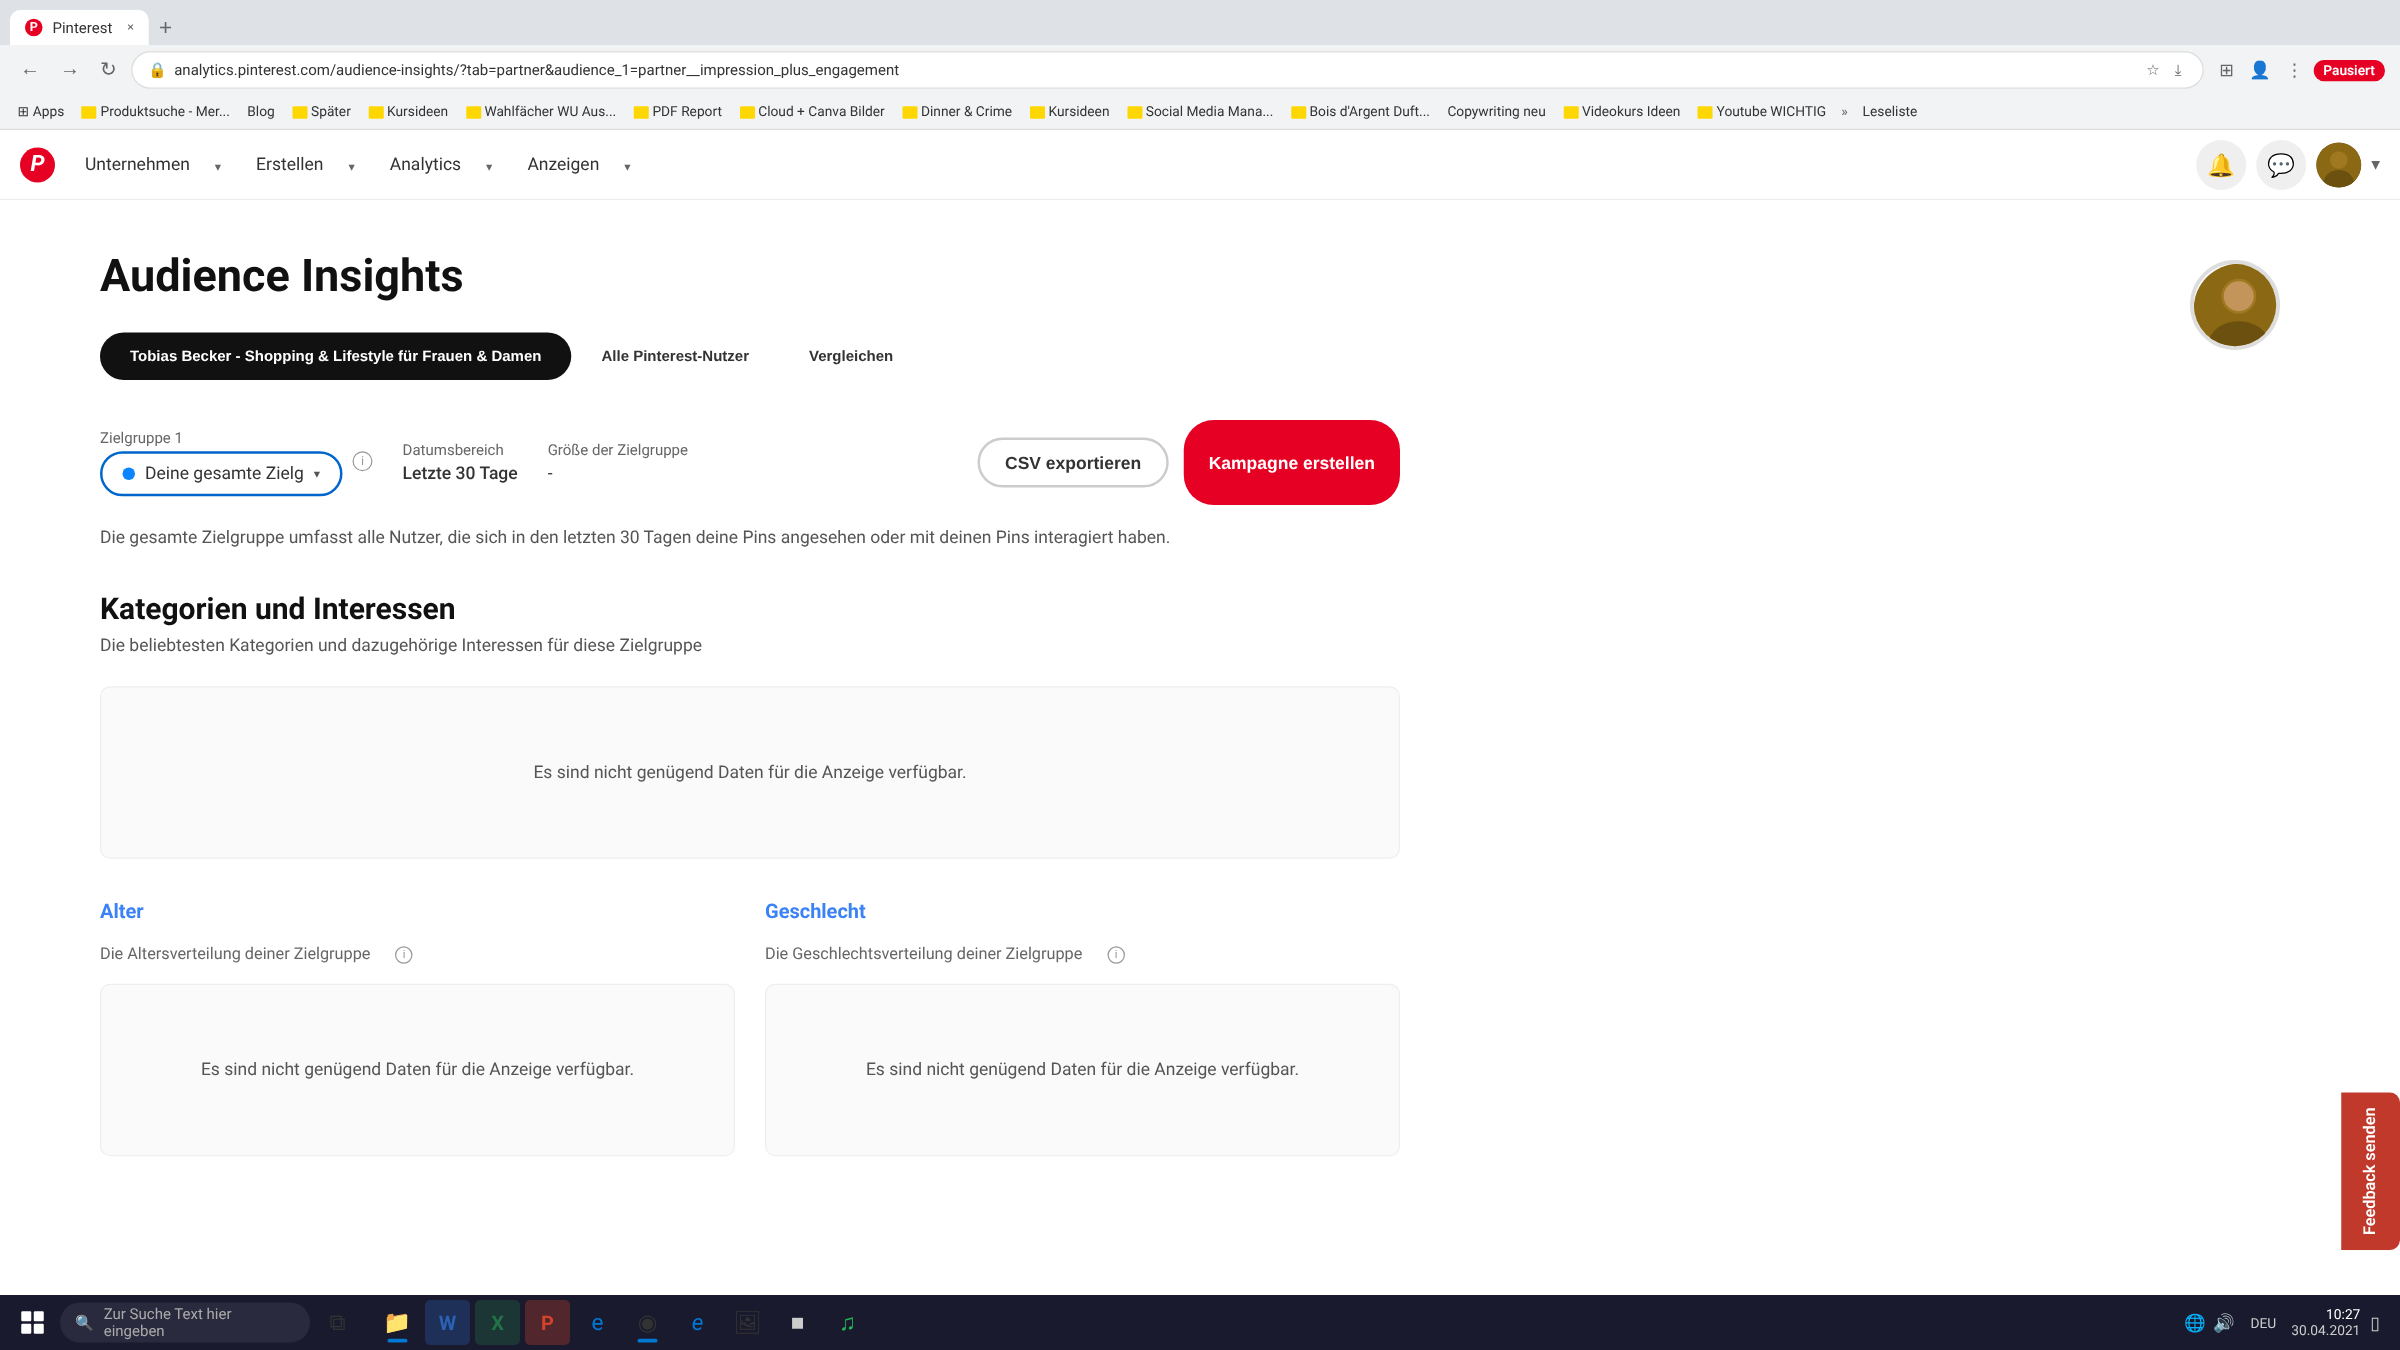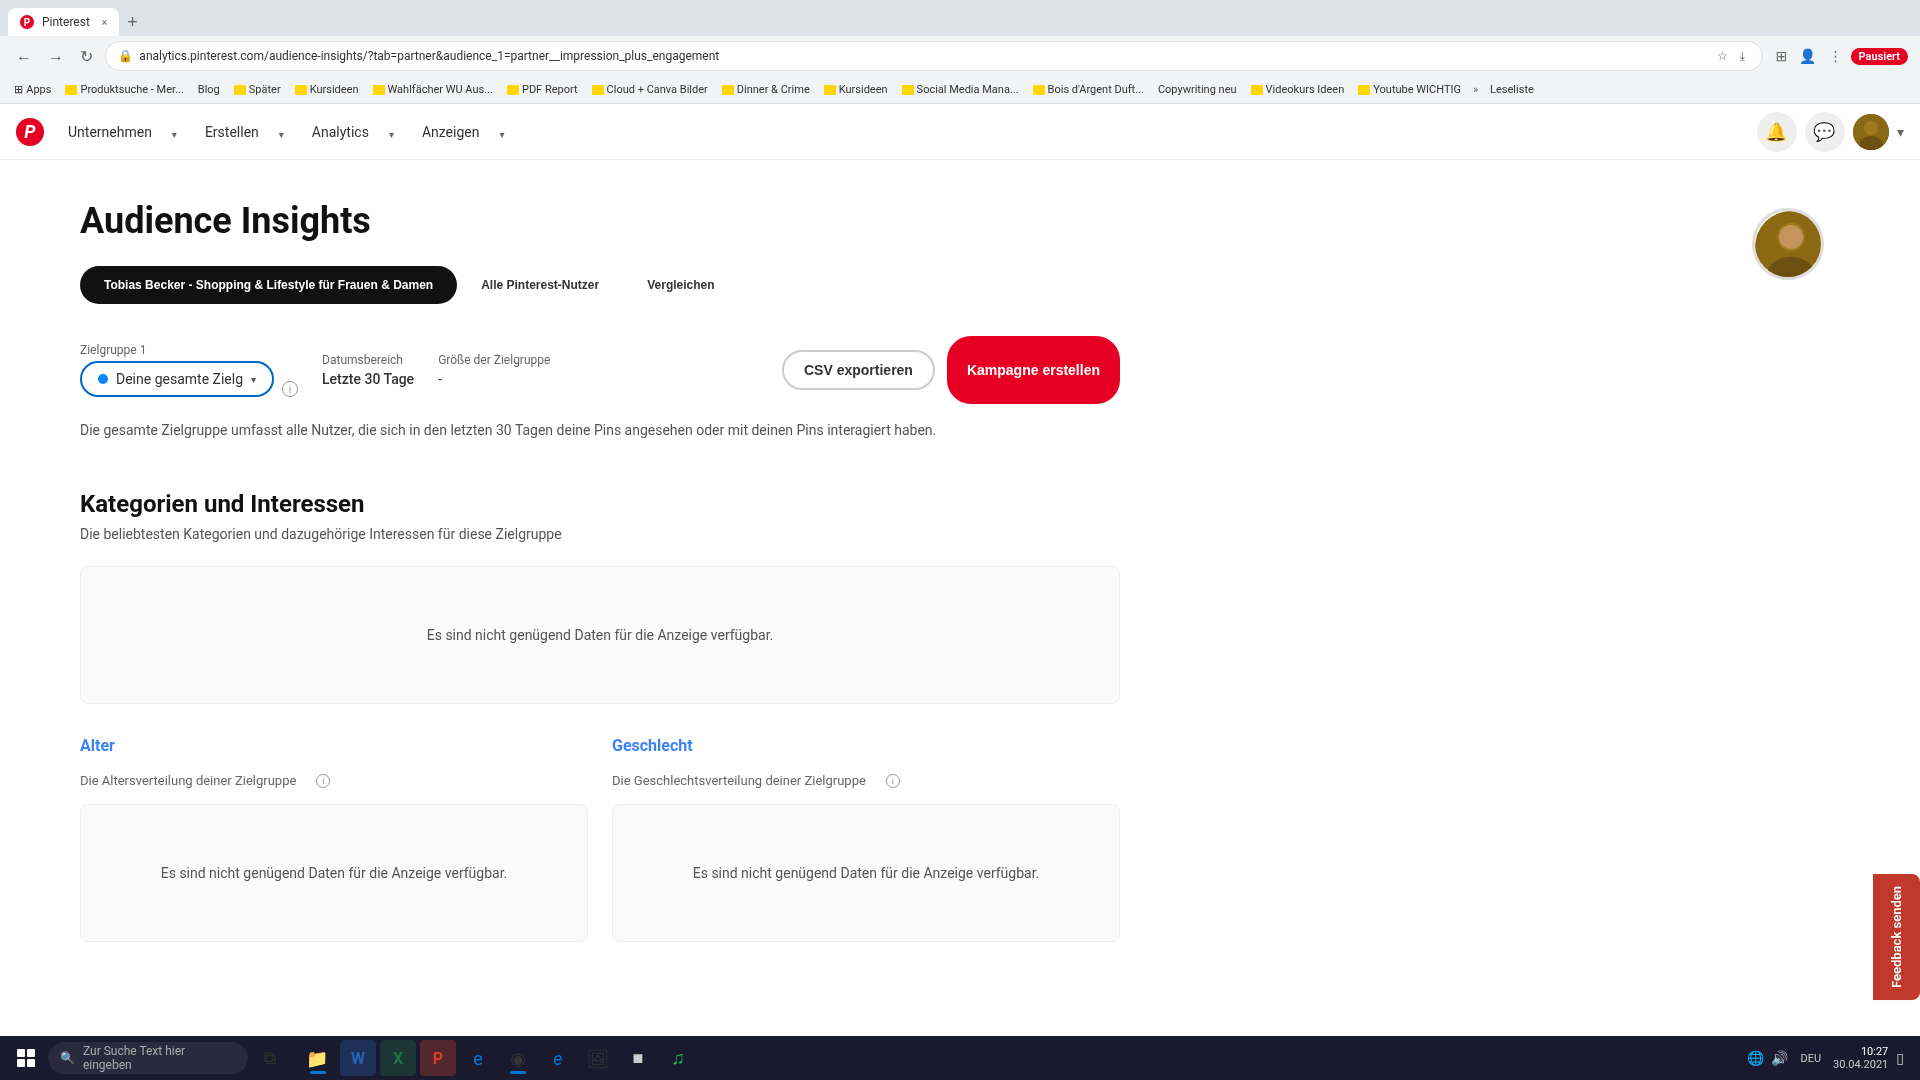--- a/index.html
+++ b/index.html
@@ -59,21 +59,21 @@
     .filter-chevron { font-size: 10px; color: #555; }
     .filter-info { width: 16px; height: 16px; border-radius: 50%; border: 1px solid #999; display: flex; align-items: center; justify-content: center; font-size: 10px; color: #999; cursor: pointer; }
 
     .date-filter { display: flex; align-items: center; gap: 8px; }
     .date-text { font-size: 14px; color: #333; font-weight: 500; }
 
     .action-btns { margin-left: auto; display: flex; align-items: center; gap: 12px; }
     .csv-btn { padding: 10px 20px; border-radius: 24px; border: 2px solid #ccc; background: #fff; font-size: 14px; font-weight: 600; cursor: pointer; color: #333; }
     .kampagne-btn { padding: 26px 20px; border-radius: 24px; border: none; background: #e60023; color: #fff; font-size: 14px; font-weight: 600; cursor: pointer; }
 
-    .info-text { font-size: 14px; color: #555; margin-bottom: 49px; line-height: 1.5; }
+    .info-text { font-size: 14px; color: #555; margin-bottom: 32px; line-height: 1.5; }
 
     .section-title { font-size: 24px; font-weight: 700; color: #111; margin-bottom: 8px; }
     .section-subtitle { font-size: 14px; color: #555; margin-bottom: 24px; }
 
     .no-data-box { background: #fafafa; border: 1px solid #eee; border-radius: 8px; padding: 60px 20px; text-align: center; margin-bottom: 32px; }
     .no-data-text { font-size: 14px; color: #555; }
 
     .two-col { display: grid; grid-template-columns: 1fr 1fr; gap: 24px; margin-top: 24px; }
     .col-section { }
     .col-title { font-size: 16px; font-weight: 700; color: #3b82f6; margin-bottom: 18px; }
@@ -270,21 +270,21 @@
 
     <div class="audience-tabs">
       <button class="audience-tab audience-tab-active">Tobias Becker - Shopping &amp; Lifestyle für Frauen &amp; Damen</button>
       <button class="audience-tab audience-tab-inactive">Alle Pinterest-Nutzer</button>
       <button class="audience-tab audience-tab-inactive">Vergleichen</button>
     </div>
 
     <div class="filters-row">
       <div class="filter-group">
         <span class="filter-label">Zielgruppe 1</span>
-        <div style="display: flex; align-items: flex-end; gap: 8px;">
+        <div style="display: flex; align-items: flex-start; gap: 8px;">
           <div class="filter-select">
             <div class="filter-dot"></div>
             <span class="filter-select-text">Deine gesamte Zielg</span>
             <span class="filter-chevron">▾</span>
           </div>
           <div class="filter-info">i</div>
         </div>
       </div>
 
       <div class="filter-group">

